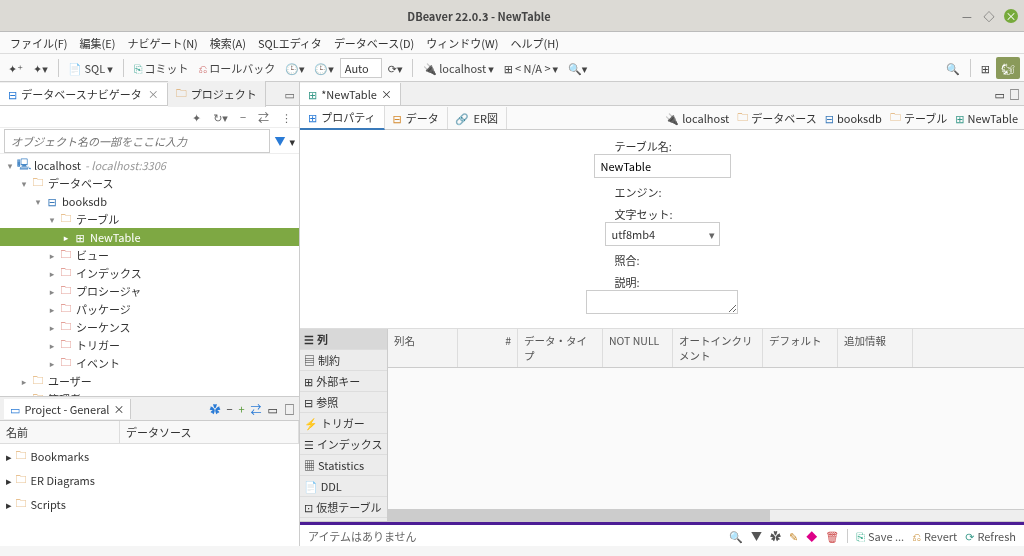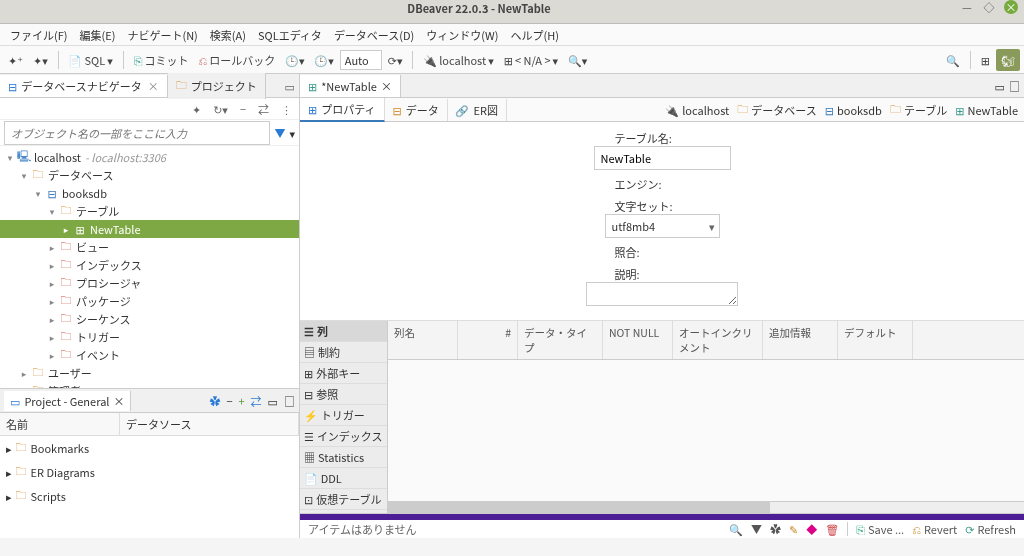--- a/index.html
+++ b/index.html
@@ -1,19 +1,19 @@
 <!DOCTYPE html>
 <html><head>
 <meta charset="utf-8">
 <style>
 * { box-sizing: border-box; margin: 0; padding: 0; font-family: "Noto Sans CJK JP", "Segoe UI", sans-serif; font-size: 11px; }
 body { background: #f5f5f5; color: #333; overflow: hidden; width: 1024px; height: 556px; }
 
 
-.titlebar { height: 24px; background: #dcdad5; display: flex; align-items: flex-start; padding: 0 6px; border-bottom: 1px solid #bbb; }
+.titlebar { height: 32px; background: #dcdad5; display: flex; align-items: center; padding: 0 6px; border-bottom: 1px solid #bbb; }
 .titlebar .title { flex: 1; text-align: center; font-weight: bold; color: #444; }
 .titlebar .winbtn { width: 14px; height: 14px; margin-left: 8px; display: flex; align-items: center; justify-content: center; color: #555; cursor: pointer; }
 .titlebar .close { border-radius: 50%; background: #77aa3c; color: #fff; }
 
 
 .menubar { height: 22px; background: #fafafa; border-bottom: 1px solid #ddd; display: flex; align-items: center; padding: 0 4px; }
 .menubar .item { padding: 2px 6px; cursor: pointer; }
 
 
 .toolbar { height: 28px; background: #fafafa; border-bottom: 1px solid #ccc; display: flex; align-items: center; padding: 0 4px; gap: 2px; }
@@ -96,21 +96,21 @@
 .sidelist .sitem { padding: 2px 4px; display: flex; align-items: center; gap: 3px; cursor: pointer; border-bottom: 1px solid #ddd; }
 .sidelist .sitem.active { background: #d8d8d8; font-weight: bold; }
 .gridwrap { flex: 1; display: flex; flex-direction: column; min-width: 0; }
 .gridhdr { display: flex; background: #f4f4f4; border-bottom: 1px solid #ccc; }
 .gridhdr .gcol { padding: 4px 6px; border-right: 1px solid #ddd; color: #555; font-size: 10.5px; }
 .gridbody { flex: 1; background: #fafafa; overflow: auto; }
 .hscroll { height: 12px; background: #eee; border-top: 1px solid #ccc; position: relative; }
 .hscroll .thumb { position: absolute; left: 0; width: 60%; height: 100%; background: #ccc; }
 
 
-.edstatus { height: 24px; display: flex; align-items: center; padding: 0 8px; gap: 10px; border-top: 6px solid #4c1d95; }
+.edstatus { height: 24px; display: flex; align-items: center; padding: 0 8px; gap: 10px; border-top: 3px solid #4c1d95; }
 .edstatus .msg { color: #666; }
 .edstatus .actions { margin-left: auto; display: flex; gap: 8px; align-items: center; }
 .edstatus .abtn { display: flex; align-items: center; gap: 3px; cursor: pointer; color: #555; }
 
 
 .statusbar { height: 24px; background: #f0f0f0; border-top: 1px solid #ccc; display: flex; align-items: center; justify-content: flex-end; padding: 0 8px; gap: 18px; color: #555; margin-top: 20px; }
 </style>
 </head>
 <body>
 
@@ -414,22 +414,22 @@
             <span>仮想テーブル</span>
           </div>
       </div>
       <div class="gridwrap">
         <div class="gridhdr">
           <div class="gcol" style="width:70px">列名</div>
           <div class="gcol" style="width:60px;text-align:right">#</div>
           <div class="gcol" style="width:85px">データ・タイプ</div>
           <div class="gcol" style="width:70px">NOT NULL</div>
           <div class="gcol" style="width:90px">オートインクリメント</div>
+          <div class="gcol" style="width:75px">デフォルト</div>
           <div class="gcol" style="width:75px">追加情報</div>
-          <div class="gcol" style="width:75px">デフォルト</div>
         </div>
         <div class="gridbody"></div>
         <div class="hscroll">
             <div class="thumb"></div>
           </div>
       </div>
     </div>
 
     <div class="edstatus">
       <span class="msg">アイテムはありません</span>

